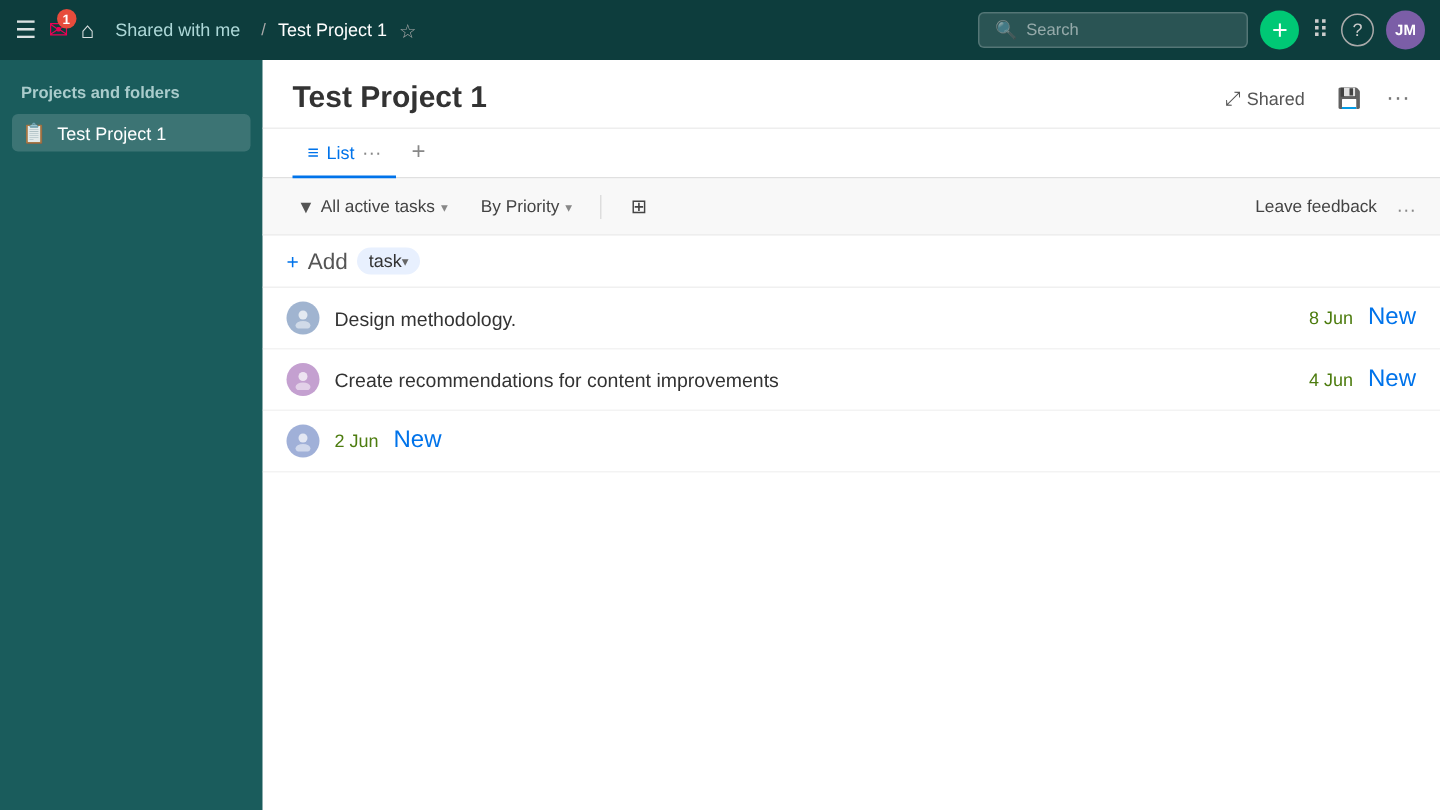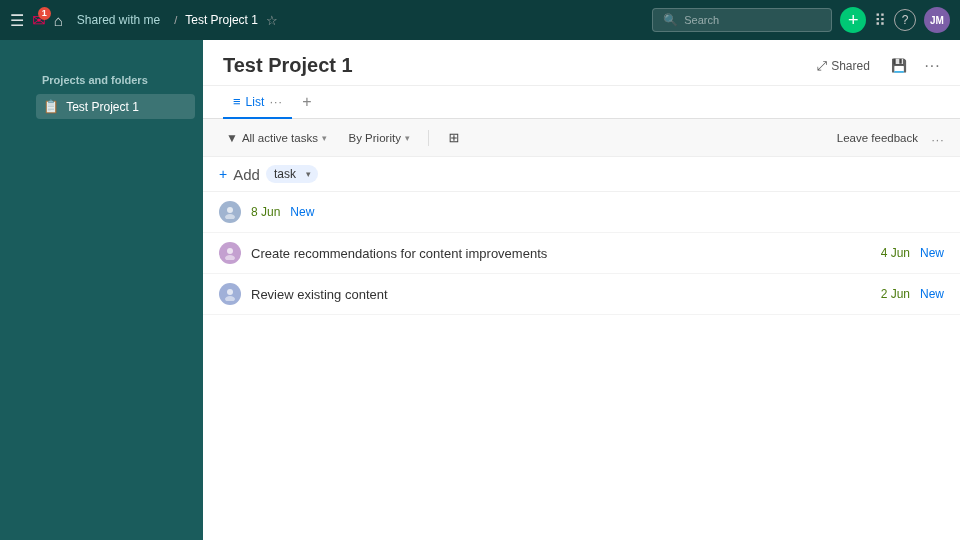--- a/index.html
+++ b/index.html
@@ -33,21 +33,21 @@
     .search-icon { color: rgba(255,255,255,0.5); font-size: 12px; }
     .add-btn { background: #00c875; color: #fff; border: none; border-radius: 50%; width: 26px; height: 26px; font-size: 18px; cursor: pointer; display: flex; align-items: center; justify-content: center; line-height: 1; }
     .dots-grid-icon { color: #ccc; font-size: 16px; cursor: pointer; }
     .help-icon { color: #ccc; font-size: 16px; cursor: pointer; width: 22px; height: 22px; border-radius: 50%; border: 1.5px solid #aaa; display: flex; align-items: center; justify-content: center; font-size: 12px; }
     .avatar { background: #7b5ea7; color: #fff; border-radius: 50%; width: 26px; height: 26px; display: flex; align-items: center; justify-content: center; font-size: 10px; font-weight: bold; cursor: pointer; }
 
     
     .main-layout { display: flex; height: calc(540px - 40px); }
 
     
-    .sidebar { width: 175px; background: #1a5c5c; color: #d0eeee; padding: 30px 8px; flex-shrink: 0; margin-left: 28px; }
+    .sidebar { width: 175px; background: #1a5c5c; color: #d0eeee; padding: 12px 8px; flex-shrink: 0; }
     .sidebar-section-title { font-size: 11px; font-weight: 600; color: #aacccc; padding: 4px 6px 8px 6px; text-transform: none; letter-spacing: 0; }
     .sidebar-item { display: flex; align-items: center; gap: 7px; padding: 5px 7px; border-radius: 4px; cursor: pointer; color: #cce8e8; font-size: 12px; }
     .sidebar-item.active { background: rgba(255,255,255,0.15); color: #fff; }
     .sidebar-item-icon { font-size: 13px; opacity: 0.85; }
 
     
     .content { flex: 1; background: #fff; display: flex; flex-direction: column; overflow: hidden; }
 
     
     .content-header { padding: 14px 20px 0 20px; display: flex; align-items: center; justify-content: space-between; border-bottom: 1px solid #eee; padding-bottom: 0; }
@@ -70,30 +70,30 @@
     .filter-btn { display: flex; align-items: center; gap: 4px; font-size: 11.5px; color: #444; cursor: pointer; padding: 3px 7px; border-radius: 3px; background: transparent; border: none; }
     .filter-icon { font-size: 12px; color: #555; }
     .filter-separator { width: 1px; height: 16px; background: #ddd; margin: 0 4px; }
     .filter-right { margin-left: auto; display: flex; align-items: flex-end; gap: 6px; }
     .leave-feedback-btn { font-size: 11.5px; color: #444; cursor: pointer; padding: 3px 7px; }
 
     
     .add-task-bar { display: flex; align-items: center; padding: 8px 16px; gap: 6px; border-bottom: 1px solid #f0f0f0; }
     .add-task-plus { color: #0073ea; font-size: 14px; cursor: pointer; }
     .add-task-label { color: #555; font-size: 15px; }
-    .add-task-dropdown { display: flex; align-items: center; gap: 10px; background: #e8f0fe; border-radius: 10px; padding: 2px 8px; font-size: 12px; color: #333; cursor: pointer; }
+    .add-task-dropdown { display: flex; align-items: center; gap: 0; background: #e8f0fe; border-radius: 10px; padding: 2px 8px; font-size: 12px; color: #333; cursor: pointer; }
     .dropdown-arrow { font-size: 9px; color: #666; }
 
     
     .task-list { flex: 1; overflow-y: auto; }
     .task-row { display: flex; align-items: center; padding: 9px 16px; border-bottom: 1px solid #f3f3f3; cursor: pointer; }
     .task-avatar { width: 22px; height: 22px; border-radius: 50%; margin-right: 10px; flex-shrink: 0; display: flex; align-items: center; justify-content: center; font-size: 10px; color: #fff; font-weight: 600; }
     .task-name { flex: 1; font-size: 13px; color: #333; }
     .task-date { font-size: 12px; color: #4d7c0f; margin-right: 10px; }
-    .task-status { font-size: 12px; color: #0073ea; font-weight: 500; }
+    .task-status { font-size: 16px; color: #0073ea; font-weight: 500; }
   </style>
 </head>
 <body>
 
 <div class="top-nav">
   <div class="top-nav-left">
     <span class="hamburger-icon">☰</span>
     <div class="mail-icon-wrap">
       <span class="mail-icon">✉</span>
       <span class="mail-badge">1</span>
@@ -182,20 +182,21 @@
 
     <div class="task-list">
 
       <div class="task-row">
         <div class="task-avatar" style="background:#a0b4d0;">
           <svg width="14" height="14" viewBox="0 0 14 14">
               <circle cx="7" cy="5" r="3" fill="rgba(255,255,255,0.7)"></circle>
               <ellipse cx="7" cy="12" rx="5" ry="3" fill="rgba(255,255,255,0.5)"></ellipse>
             </svg>
         </div>
+        <span class="task-name">Design methodology.</span>
         <span class="task-date">8 Jun</span>
         <span class="task-status">New</span>
       </div>
 
       <div class="task-row">
         <div class="task-avatar" style="background:#c4a0d0;">
           <svg width="14" height="14" viewBox="0 0 14 14">
               <circle cx="7" cy="5" r="3" fill="rgba(255,255,255,0.7)"></circle>
               <ellipse cx="7" cy="12" rx="5" ry="3" fill="rgba(255,255,255,0.5)"></ellipse>
             </svg>
@@ -205,21 +206,20 @@
         <span class="task-status">New</span>
       </div>
 
       <div class="task-row">
         <div class="task-avatar" style="background:#a0b0d8;">
           <svg width="14" height="14" viewBox="0 0 14 14">
               <circle cx="7" cy="5" r="3" fill="rgba(255,255,255,0.7)"></circle>
               <ellipse cx="7" cy="12" rx="5" ry="3" fill="rgba(255,255,255,0.5)"></ellipse>
             </svg>
         </div>
-        <span class="task-name">Review existing content</span>
         <span class="task-date">2 Jun</span>
         <span class="task-status">New</span>
       </div>
 
     </div>
 
   </div>
 </div>
 
 </body></html>

